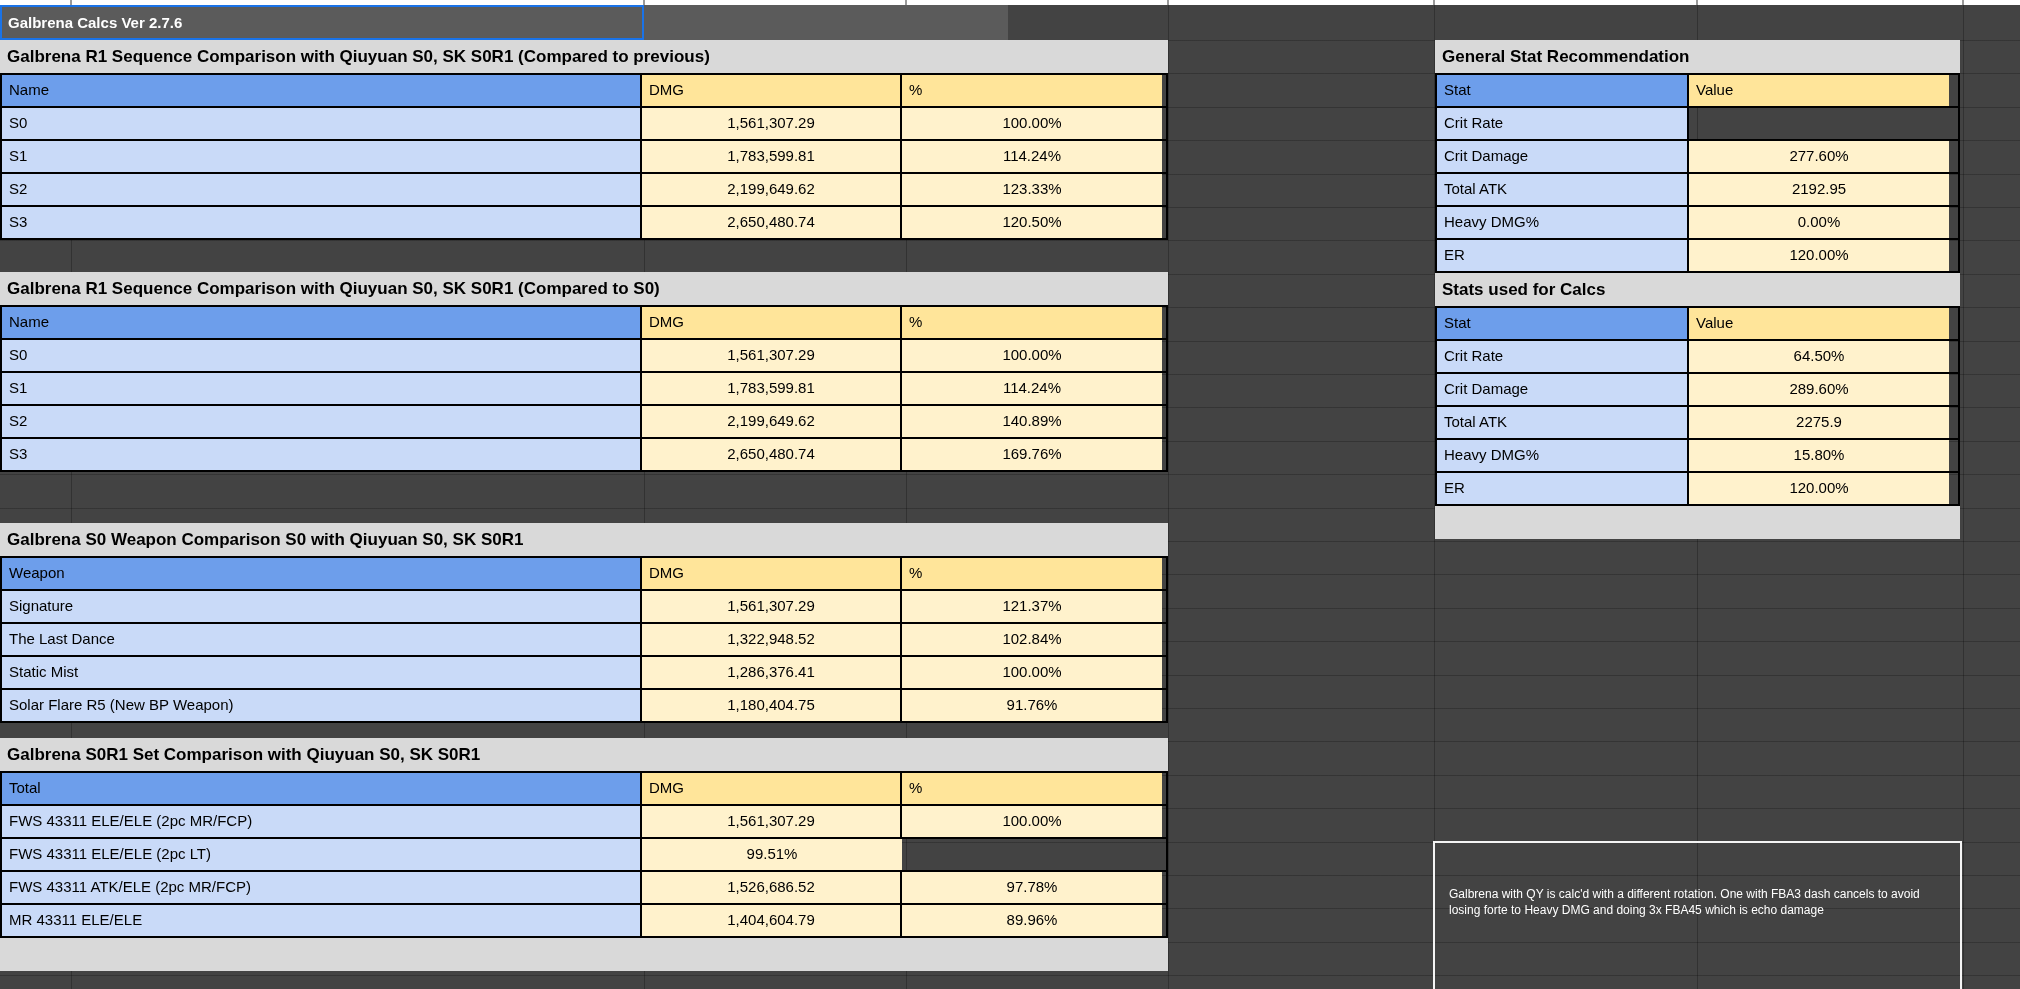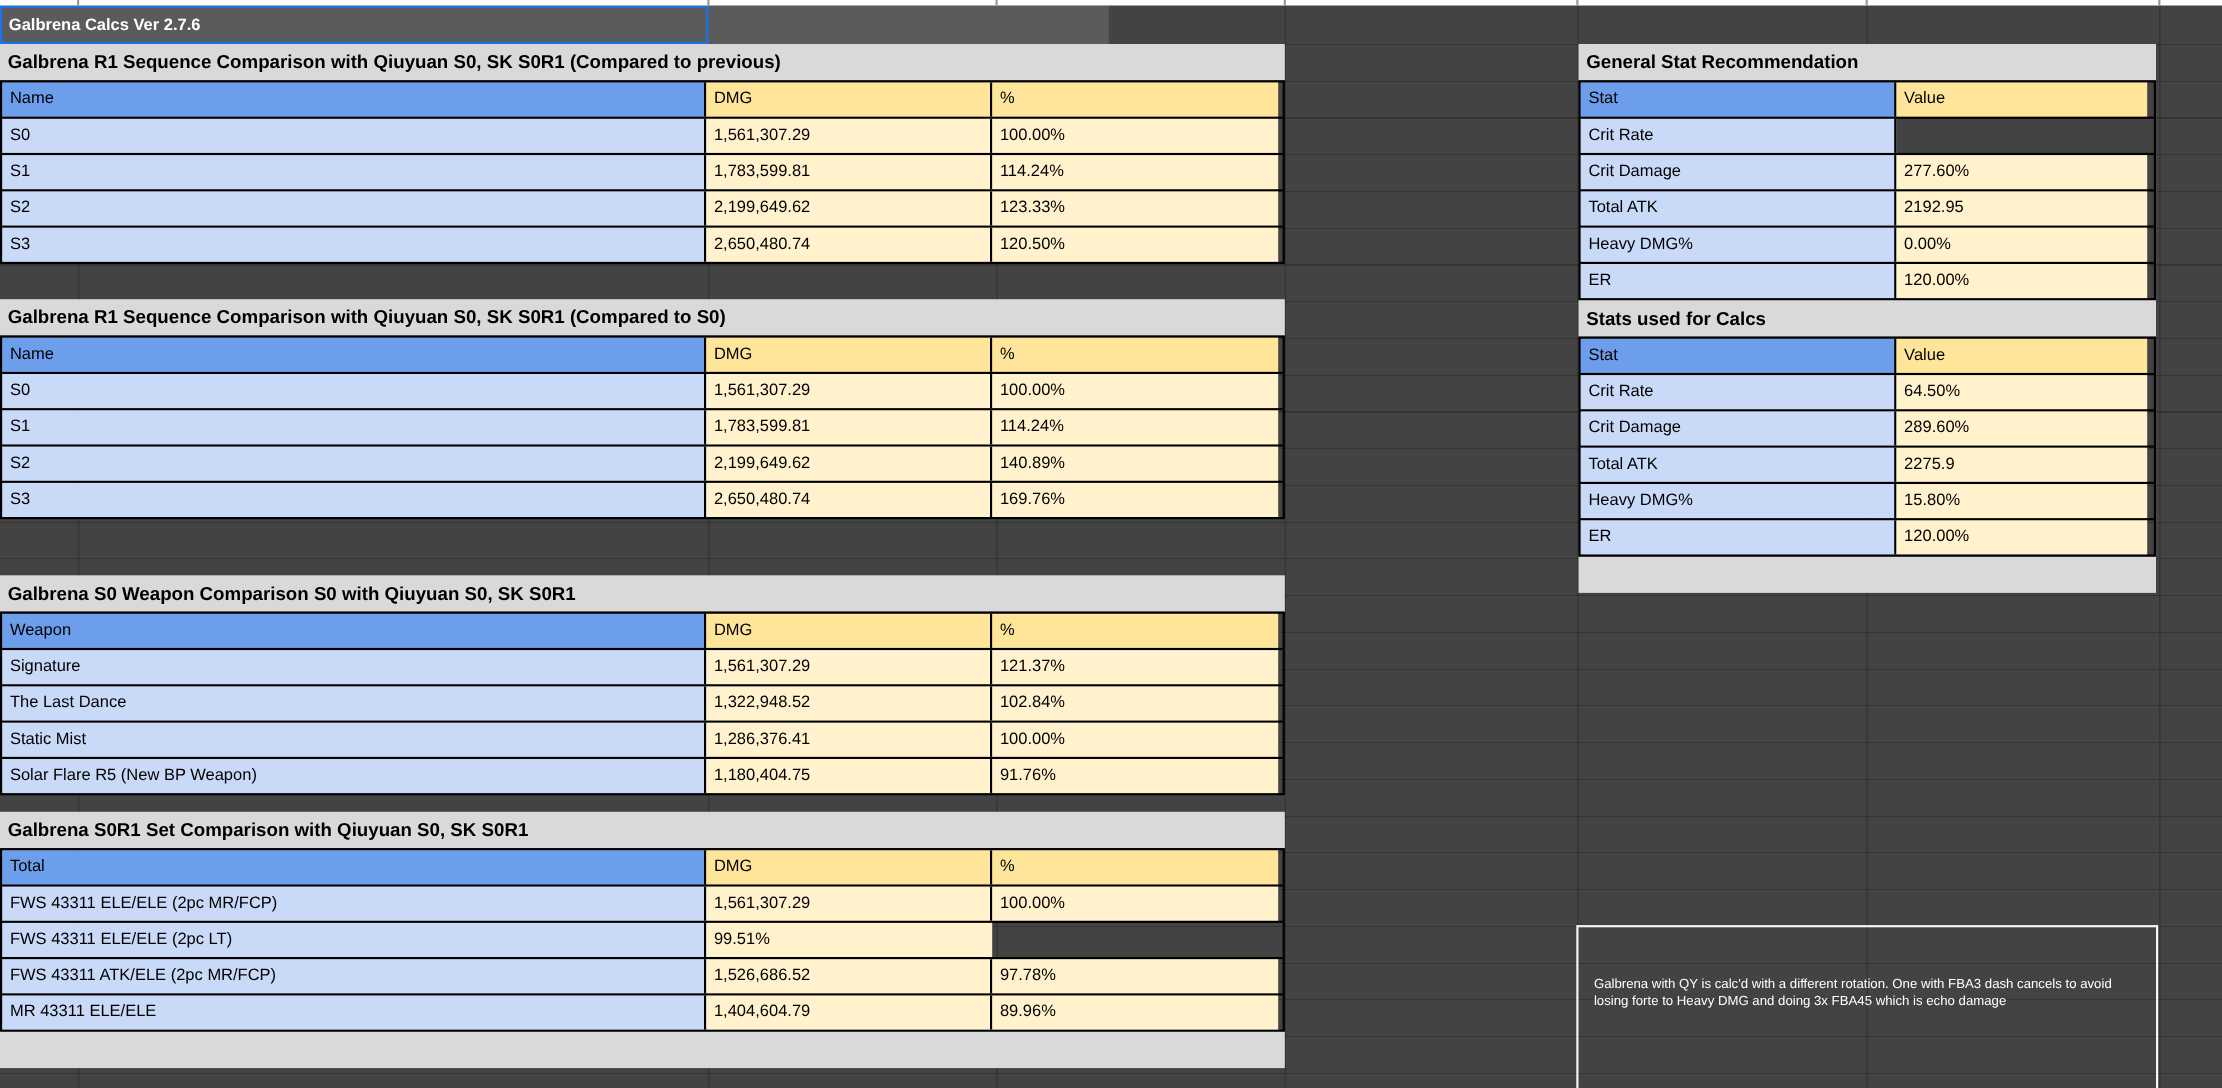--- a/index.html
+++ b/index.html
@@ -37,27 +37,27 @@
   .tbl-body{border:2px solid #000;}
   .row{display:flex;height:33px;box-sizing:border-box;border-bottom:2px solid #000;}
   .row:last-child{height:31px;border-bottom:none;}
   .cell{
     box-sizing:border-box;border-right:2px solid #000;color:#000;
     font-size:15px;line-height:29px;padding:0 7px;white-space:nowrap;overflow:hidden;
   }
   .cell.last{border-right:none;}
   .left .cell.c-name{width:640px;}
   .left .cell.c-num{width:260px;}
-  .right .cell.c-stat{width:287px;}
-  .right .cell.c-val{width:228px;}
+  .right .cell.c-stat{width:252px;}
+  .right .cell.c-val{width:260px;}
   .hdr-blue{background:#6d9eeb;}
   .hdr-yellow{background:#ffe59a;}
   .cell-blue{background:#c9daf8;}
   .cell-yellow{background:#fff2cc;}
-  .num-val{text-align:left;}
+  .num-val{text-align:center;}
   .gray-row{position:absolute;height:33px;background:#d9d9d9;z-index:2;}
   
   .note-box{
     position:absolute;left:1433px;top:841px;width:529px;height:200px;
     box-sizing:border-box;border:2px solid #f5f5f5;z-index:3;background:transparent;
   }
   .note-text{
     margin:44px 14px 0 14px;max-width:478px;color:#ffffff;
     font-size:12px;line-height:1.32;
   }

